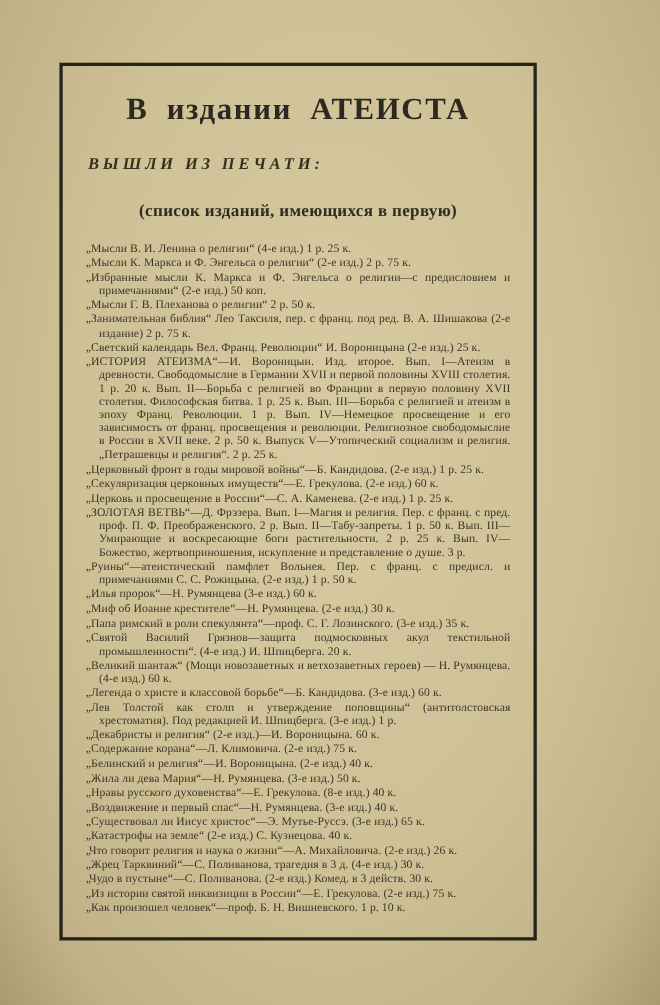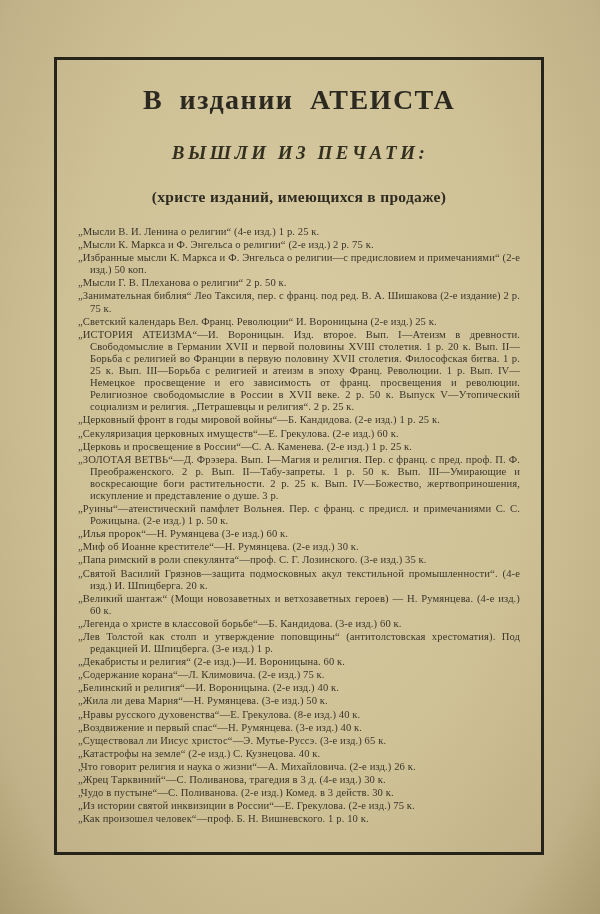--- a/index.html
+++ b/index.html
@@ -6,43 +6,42 @@
   body{
     width:600px;height:914px;overflow:hidden;
     font-family:"Liberation Serif","DejaVu Serif",serif;
     background:#b9aa80;
   }
   .paper{
     position:absolute;inset:0;
     background:radial-gradient(ellipse at 50% 42%, #d8caa2 0%, #cfc196 55%, #c0b188 85%, #a99a70 100%);
   }
   .frame{
-    position:absolute;left:54px;top:57px;width:490px;height:798px;
+    position:absolute;left:54px;top:57px;width:434px;height:798px;
     border:3px solid #26231a;
     box-sizing:border-box;
     padding:16px 21px 18px 21px;
     color:#383427;
   }
   h1.title{
     margin:8px 0 0 0;
     text-align:center;
     font-size:28px;
     font-weight:bold;
     letter-spacing:1.5px;
     word-spacing:8px;
     color:#2c2920;
   }
   .subtitle{
     margin:26px 0 0 2px;
-    font-size:19px;
+    font-size:15px;
     font-weight:bold;
     font-style:italic;
     letter-spacing:3.5px;
     color:#33301f;
-    text-align:center;
   }
   .note{
     margin:24px 0 0 0;
     text-align:center;
     font-size:15.5px;
     font-weight:bold;
     letter-spacing:0.3px;
     color:#2e2b20;
   }
   .list{
@@ -60,21 +59,21 @@
     color:#3a362a;
   }
 </style>
 </head>
 <body>
 
 <div class="paper">
   <div class="frame">
     <h1 class="title">В издании АТЕИСТА</h1>
     <div class="subtitle">ВЫШЛИ ИЗ ПЕЧАТИ:</div>
-    <div class="note">(христе изданий, имеющихся в продаже)</div>
+    <div class="note">(список изданий, имеющихся в первую)</div>
     <div class="list" id="book-list">
         <p class="entry">„Мысли В. И. Ленина о религии“ (4-е изд.) 1 р. 25 к.</p>
         <p class="entry">„Мысли К. Маркса и Ф. Энгельса о религии“ (2-е изд.) 2 р. 75 к.</p>
         <p class="entry">„Избранные мысли К. Маркса и Ф. Энгельса о религии—с предисловием и примечаниями“ (2-е изд.) 50 коп.</p>
         <p class="entry">„Мысли Г. В. Плеханова о религии“ 2 р. 50 к.</p>
         <p class="entry">„Занимательная библия“ Лео Таксиля, пер. с франц. под ред. В. А. Шишакова (2-е издание) 2 р. 75 к.</p>
         <p class="entry">„Светский календарь Вел. Франц. Революции“ И. Вороницына (2-е изд.) 25 к.</p>
         <p class="entry">„ИСТОРИЯ АТЕИЗМА“—И. Вороницын. Изд. второе. Вып. I—Атеизм в древности. Свободомыслие в Германии XVII и первой половины XVIII столетия. 1 р. 20 к. Вып. II—Борьба с религией во Франции в первую половину XVII столетия. Философская битва. 1 р. 25 к. Вып. III—Борьба с религией и атеизм в эпоху Франц. Революции. 1 р. Вып. IV—Немецкое просвещение и его зависимость от франц. просвещения и революции. Религиозное свободомыслие в России в XVII веке. 2 р. 50 к. Выпуск V—Утопический социализм и религия. „Петрашевцы и религия“. 2 р. 25 к.</p>
         <p class="entry">„Церковный фронт в годы мировой войны“—Б. Кандидова. (2-е изд.) 1 р. 25 к.</p>
         <p class="entry">„Секуляризация церковных имуществ“—Е. Грекулова. (2-е изд.) 60 к.</p>

